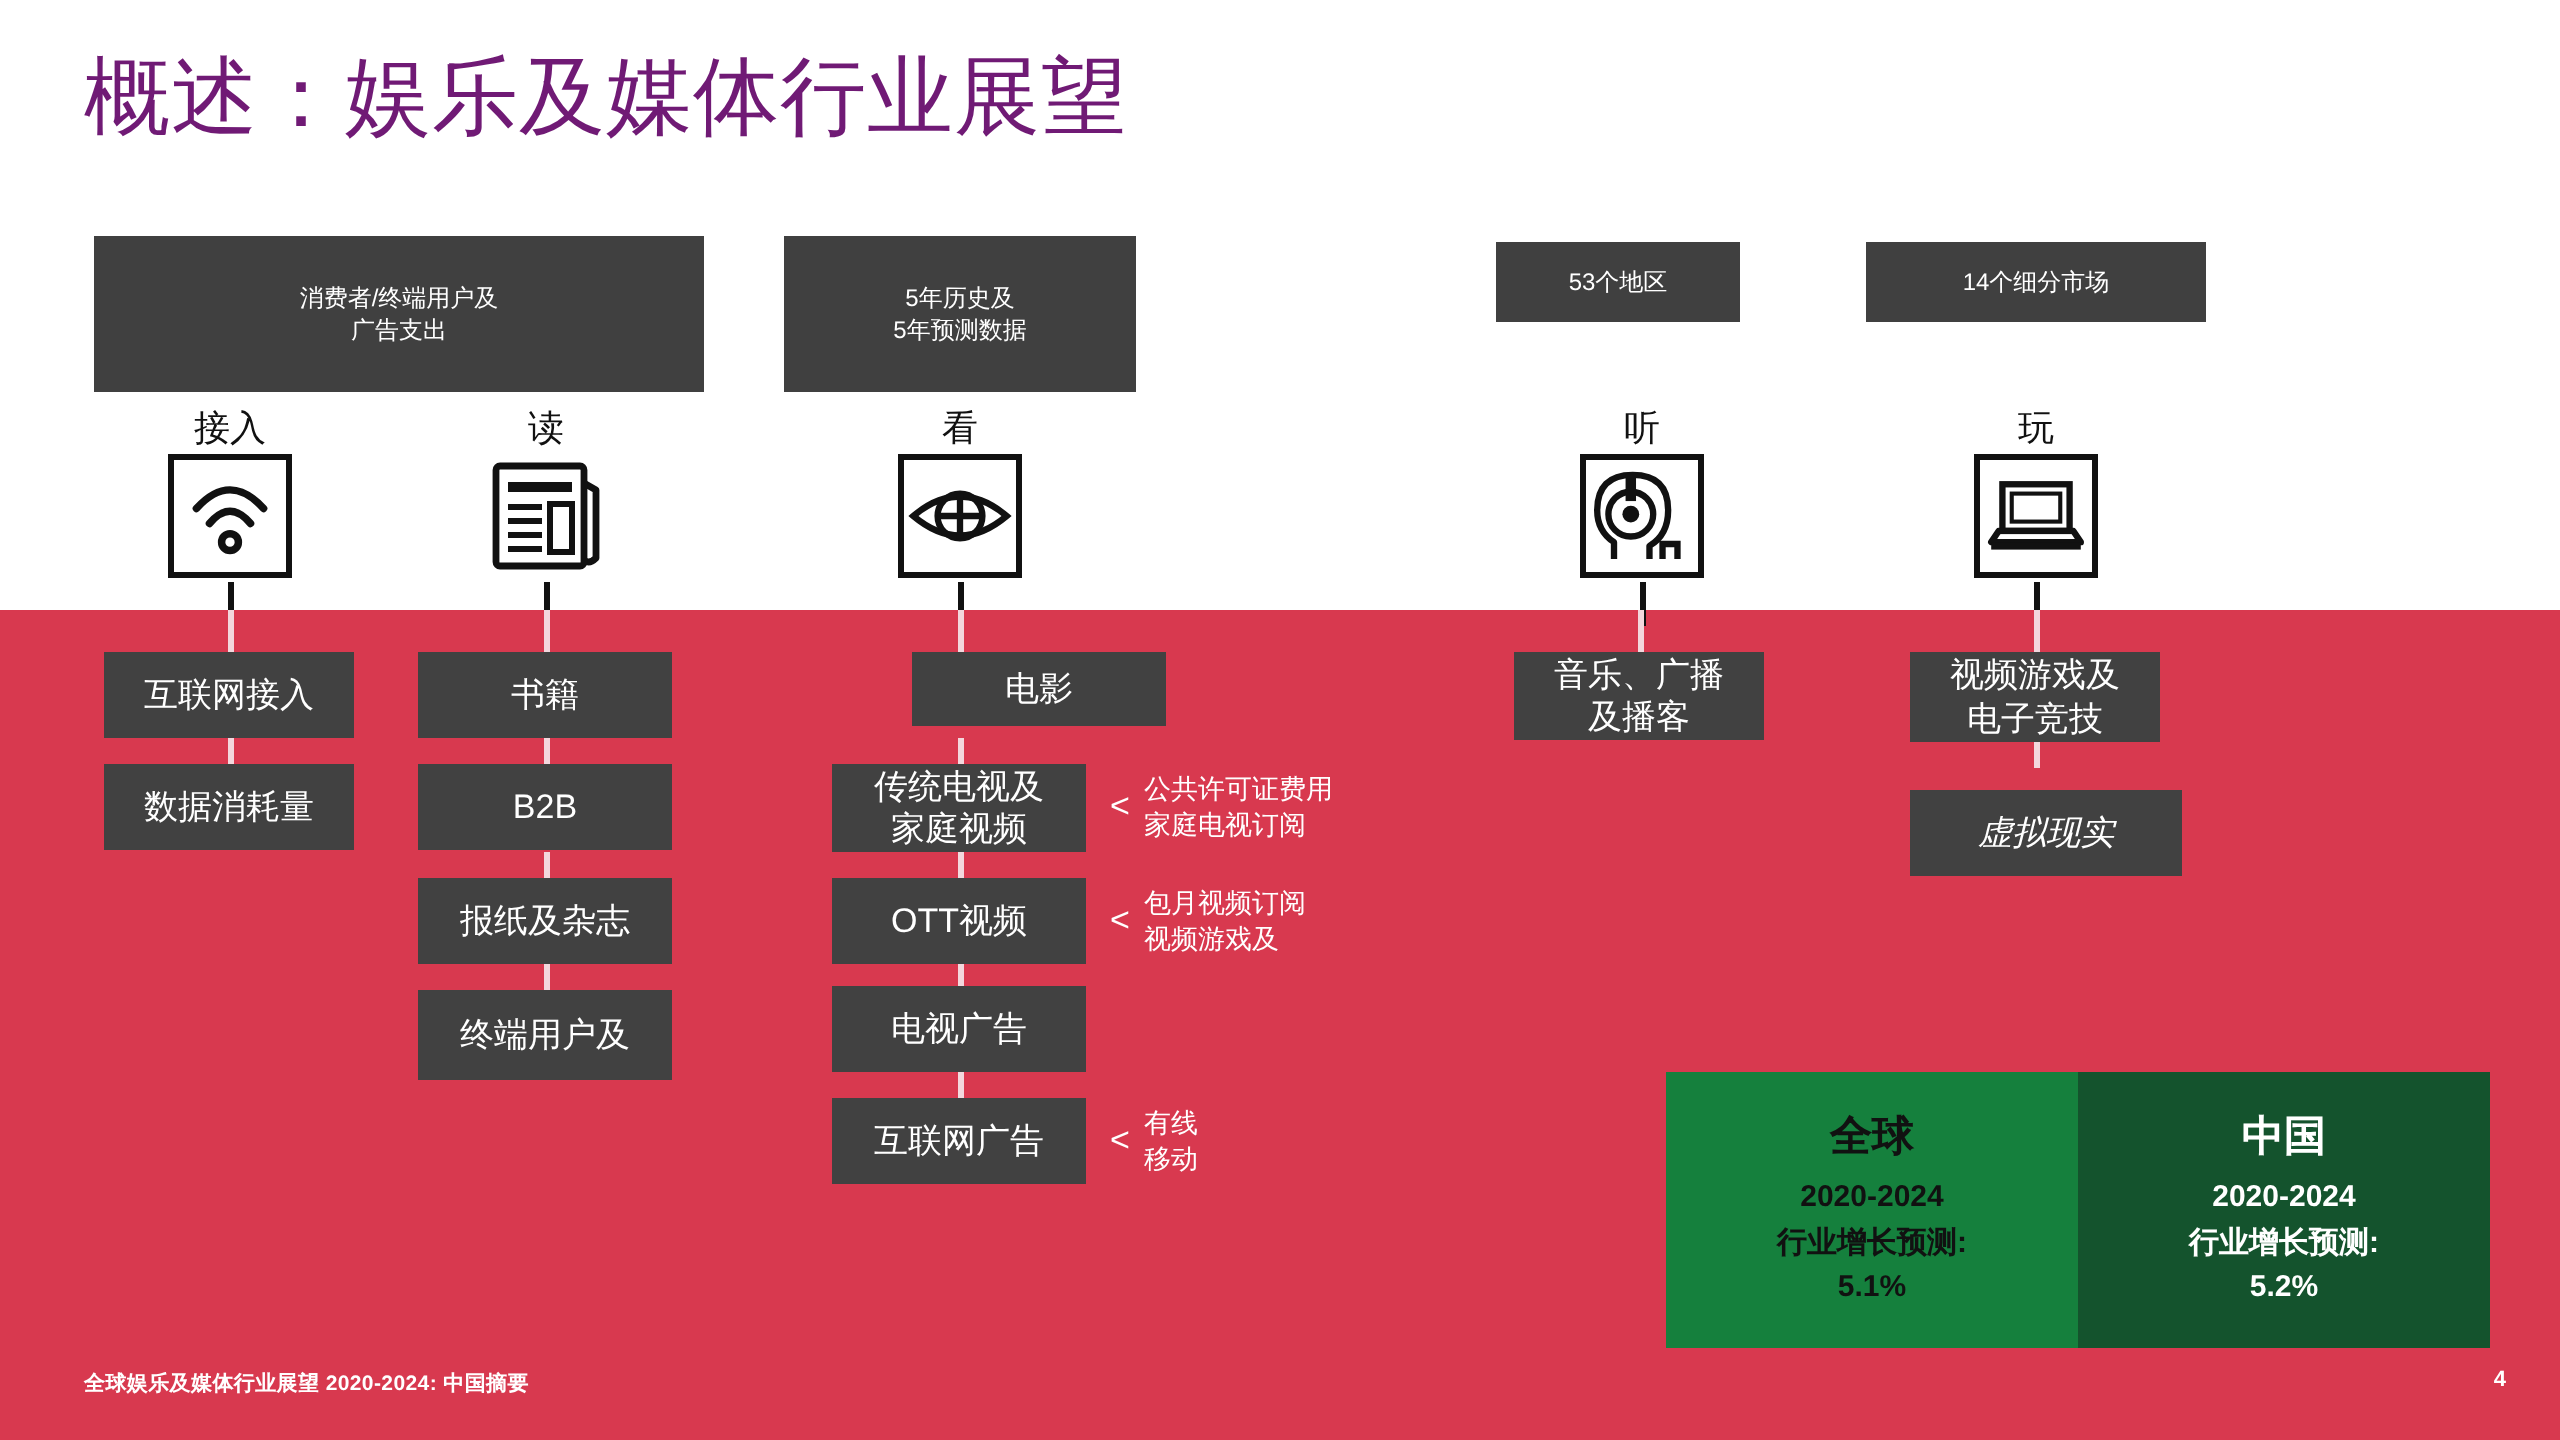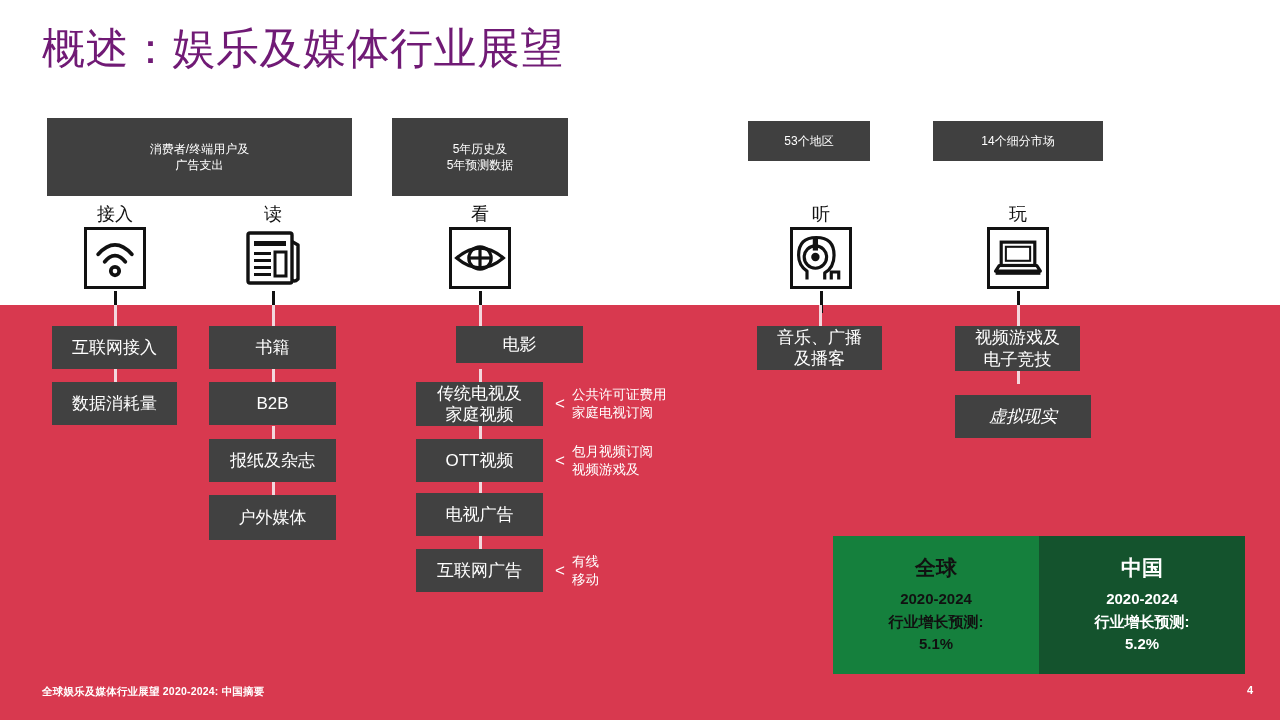--- a/index.html
+++ b/index.html
@@ -295,21 +295,21 @@
 
   <div class="conn" style="left:1017px; top:305px; height:21px;"></div>
   <div class="conn" style="left:1017px; top:371px; height:13px;"></div>
 
   <div class="dbox" style="left:52px; top:326px; width:125px; height:43px;">互联网接入</div>
   <div class="dbox" style="left:52px; top:382px; width:125px; height:43px;">数据消耗量</div>
 
   <div class="dbox" style="left:209px; top:326px; width:127px; height:43px;">书籍</div>
   <div class="dbox" style="left:209px; top:382px; width:127px; height:43px;">B2B</div>
   <div class="dbox" style="left:209px; top:439px; width:127px; height:43px;">报纸及杂志</div>
-  <div class="dbox" style="left:209px; top:495px; width:127px; height:45px;">户外媒体</div>
+  <div class="dbox" style="left:209px; top:495px; width:127px; height:45px;">终端用户及</div>
 
   <div class="dbox" style="left:416px; top:326px; width:127px; height:37px;margin-left:40px;">电影</div>
 
   <div class="dbox" style="left:416px; top:382px; width:127px; height:44px;">
     <span>
       <span>传统电视及</span><br>
       <span>家庭视频</span>
     </span>
   </div>
 

